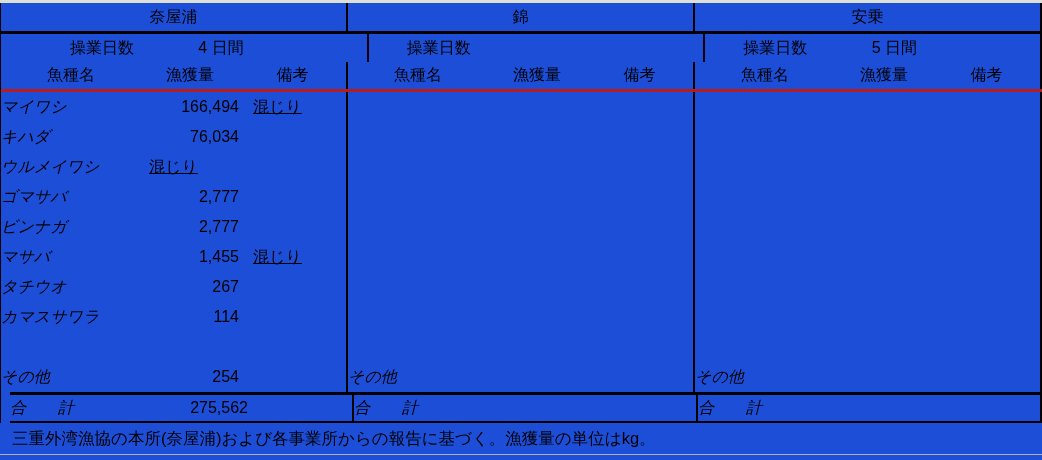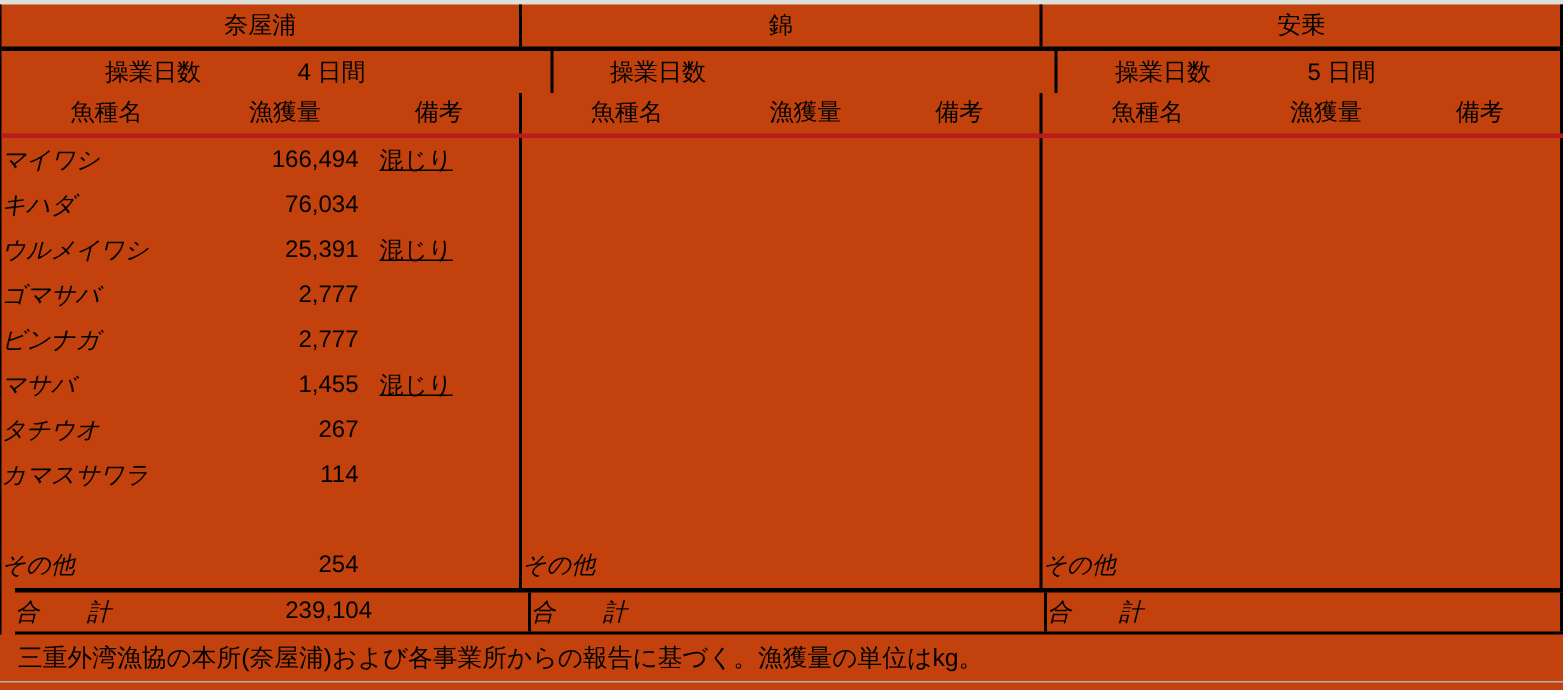--- a/index.html
+++ b/index.html
@@ -1,17 +1,17 @@
 <!DOCTYPE html>
 <html><head>
 <meta charset="utf-8">
 <style>
   html,body{margin:0;padding:0;background:#fff;}
   .page{
-    width:1042px;height:460px;background:#c2410c;overflow:hidden;
+    width:1042px;height:460px;background:#1d4ed8;overflow:hidden;
     font-family:"Liberation Sans","DejaVu Sans",sans-serif;
     font-size:16px;color:#000;position:relative;
   }
   .strip-top{height:3px;background:#dce0d8;}
   .tbl{border-left:1px solid #000;width:1041px;}
   .row{display:flex;}
   .g{box-sizing:border-box;border-right:2px solid #000;display:flex;}
   .w1{width:347px}.w2{width:347px}.w3{width:347px}
   .r-title{height:28px;border-bottom:3px solid #000;}
   .title{align-items:center;justify-content:center;}
@@ -113,21 +113,20 @@
           </div>
           <div class="g w3 cells">
             <span class="c-sp sp"></span>
             <span class="c-ca ca"></span>
             <span class="c-re re"></span>
           </div>
         </div>
         <div class="row data-row">
           <div class="g w1 cells">
             <span class="c-sp sp">ウルメイワシ</span>
-            <span class="c-ca ca">25,391</span>
             <span class="c-re re">混じり</span>
           </div>
           <div class="g w2 cells">
             <span class="c-sp sp"></span>
             <span class="c-ca ca"></span>
             <span class="c-re re"></span>
           </div>
           <div class="g w3 cells">
             <span class="c-sp sp"></span>
             <span class="c-ca ca"></span>
@@ -251,21 +250,21 @@
             <span class="c-sp sp">その他</span>
             <span class="c-ca ca"></span>
             <span class="c-re re"></span>
           </div>
         </div>
       </div>
 
     <div class="row r-total">
       <div class="g w1 cells">
         <span class="c-sp sp">合　　計</span>
-        <span class="c-ca ca">239,104</span>
+        <span class="c-ca ca">275,562</span>
         <span class="c-re"></span>
       </div>
       <div class="g w2 cells">
         <span class="c-sp sp">合　　計</span>
         <span class="c-ca ca"></span>
         <span class="c-re"></span>
       </div>
       <div class="g w3 cells">
         <span class="c-sp sp">合　　計</span>
         <span class="c-ca ca"></span>

